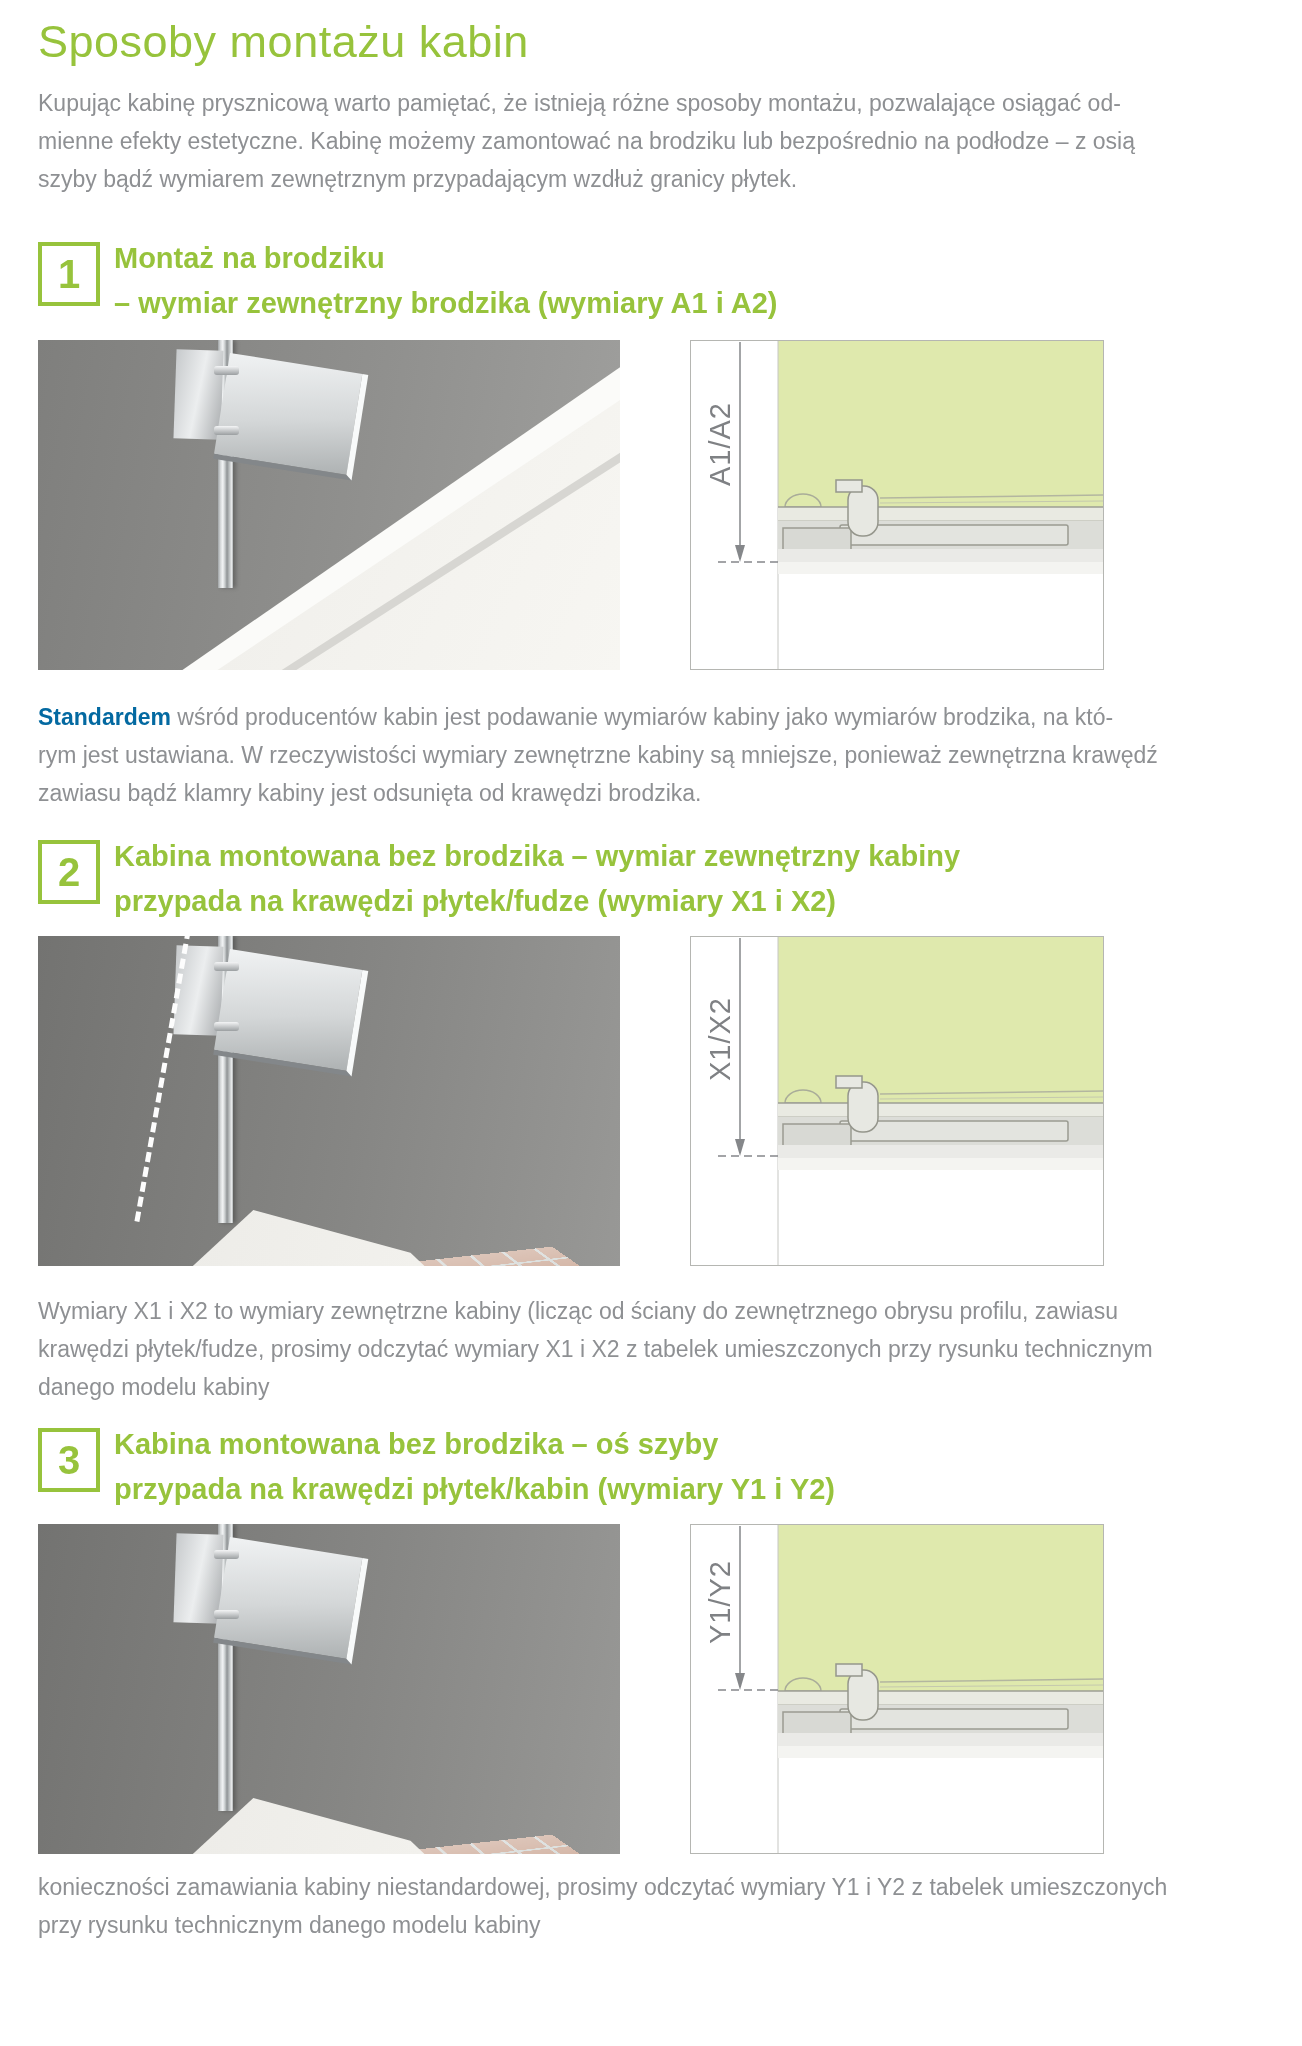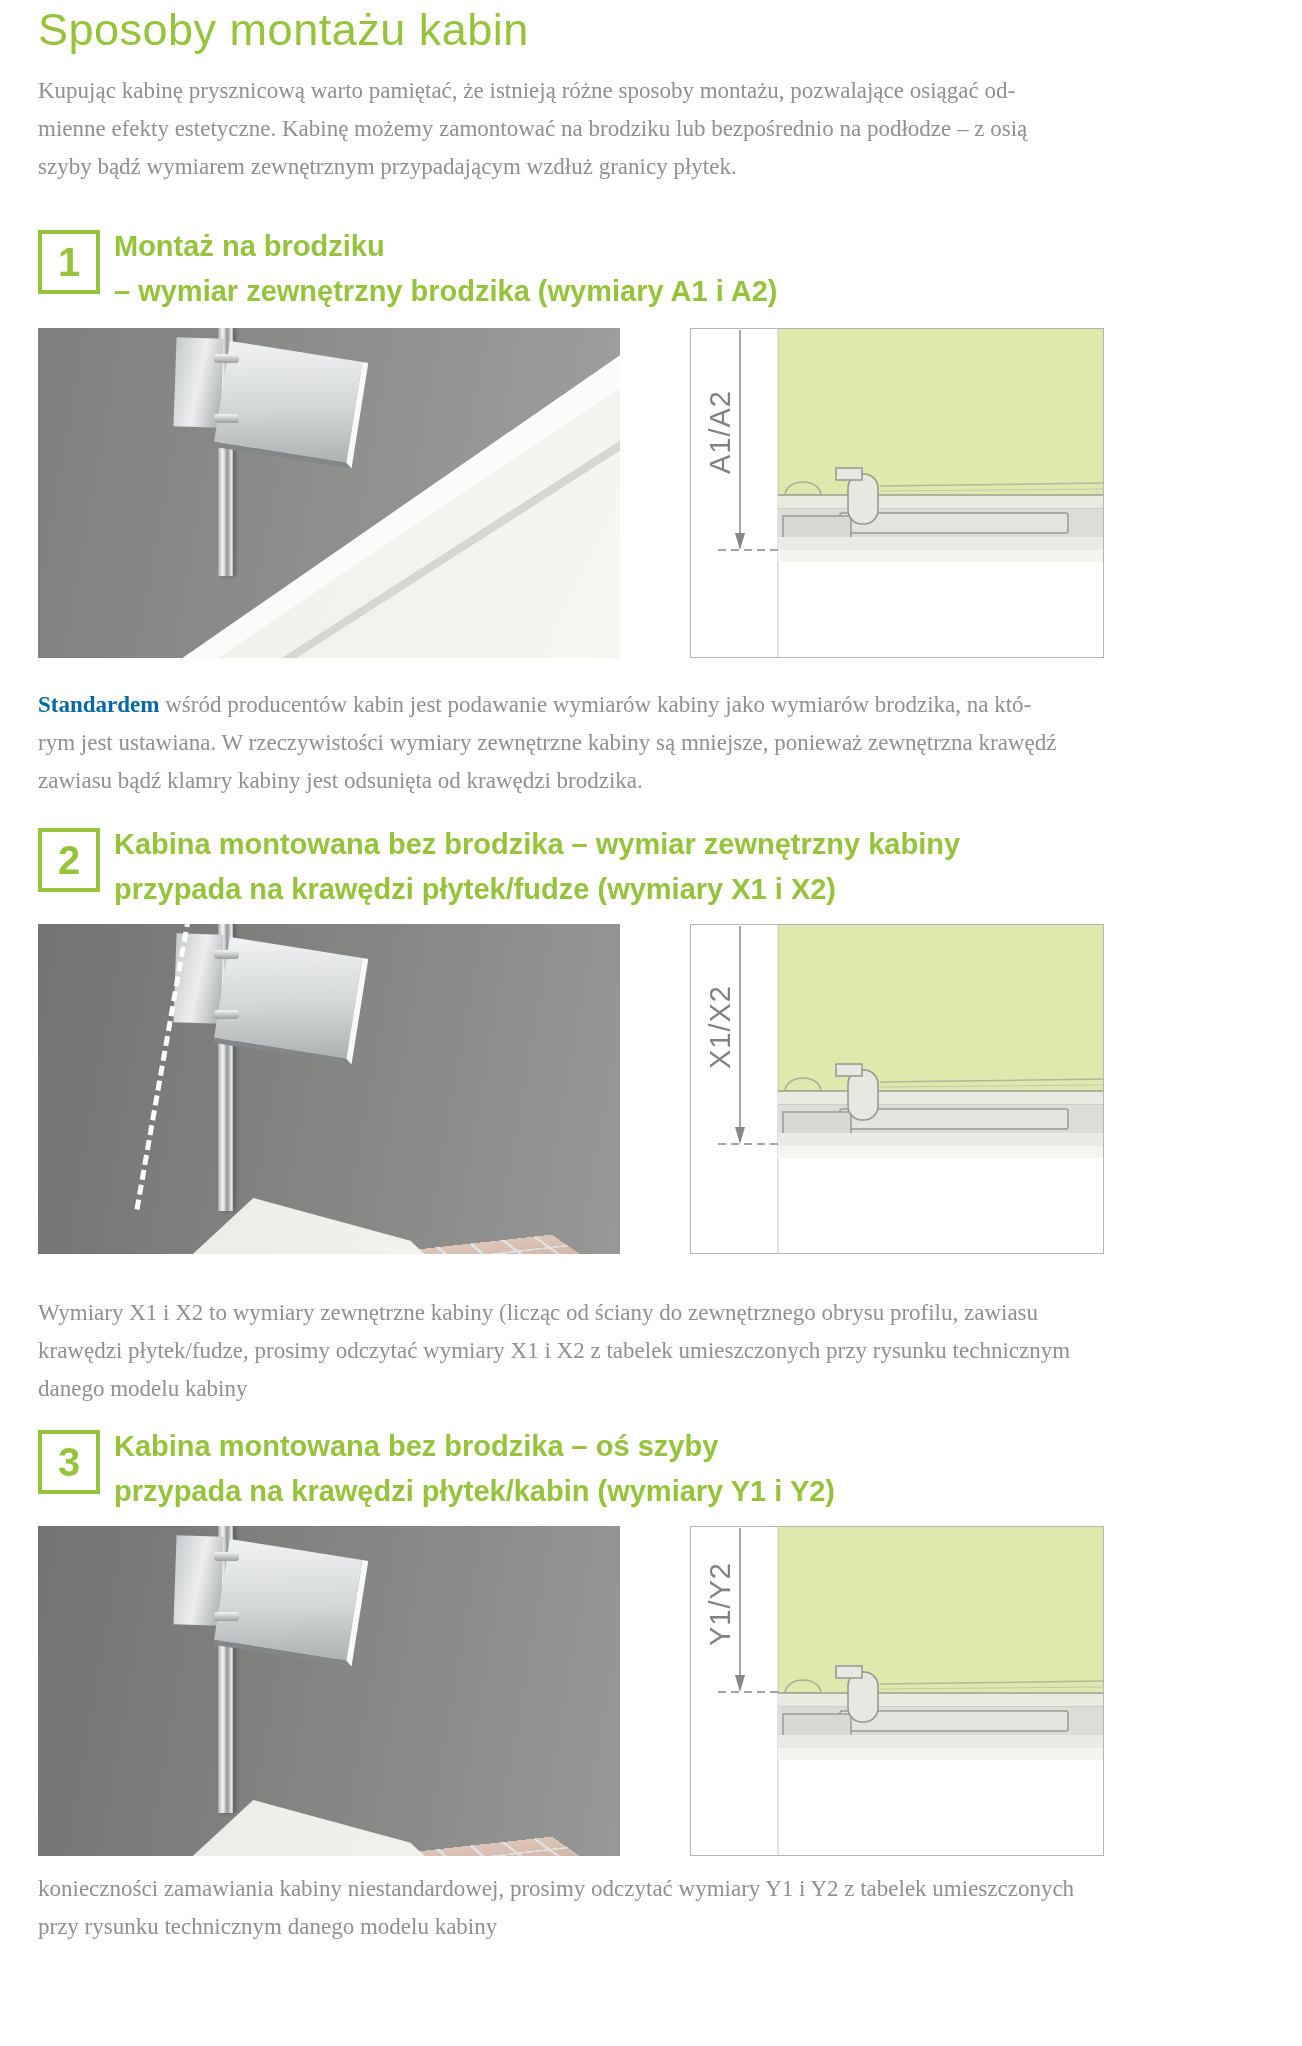--- a/index.html
+++ b/index.html
@@ -2,28 +2,28 @@
 <html><head>
 <meta charset="utf-8">
 <style>
   html,body{margin:0;padding:0;background:#fff;}
   .page{
     position:relative;width:1302px;height:2046px;box-sizing:border-box;
     padding:0 38px;overflow:hidden;background:#fff;
     font-family:"Liberation Sans",sans-serif;color:#8e9093;
   }
   
-  h1.title{margin:0;padding-top:2px;font-size:45px;line-height:56px;font-weight:400;
+  h1.title{margin:0;padding-top:14px;font-size:45px;line-height:56px;font-weight:400;
     color:#97c33c;letter-spacing:.5px;}
-  .para{margin:0;font-size:23px;line-height:38px;color:#8e9093;font-weight:400;font-family:Liberation Serif, serif;}
+  .para{margin:0;font-size:23px;line-height:38px;color:#8e9093;font-weight:400;}
   .para .tl{display:block;white-space:nowrap;}
   .para b{color:#0369a1;}
   .intro{margin-top:14px;}
   .p-standard{margin-top:28px;}
-  .p-xdim{margin-top:40px;}
+  .p-xdim{margin-top:26px;}
   .p-ydim{margin-top:14px;}
   
   .sec-head{display:flex;align-items:flex-start;}
   .sec-head.s1{margin-top:38px;}
   .sec-head.s2{margin-top:22px;}
   .sec-head.s3{margin-top:16px;}
   .numbox{
     flex:none;width:54px;height:56px;border:4px solid #97c33c;margin-top:6px;
     display:flex;align-items:center;justify-content:center;
     font-size:40px;font-weight:bold;color:#97c33c;background:#fff;

